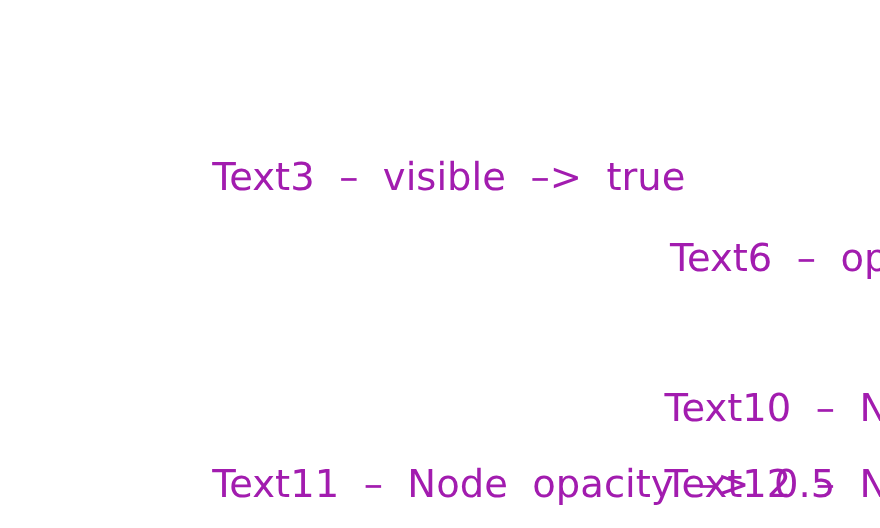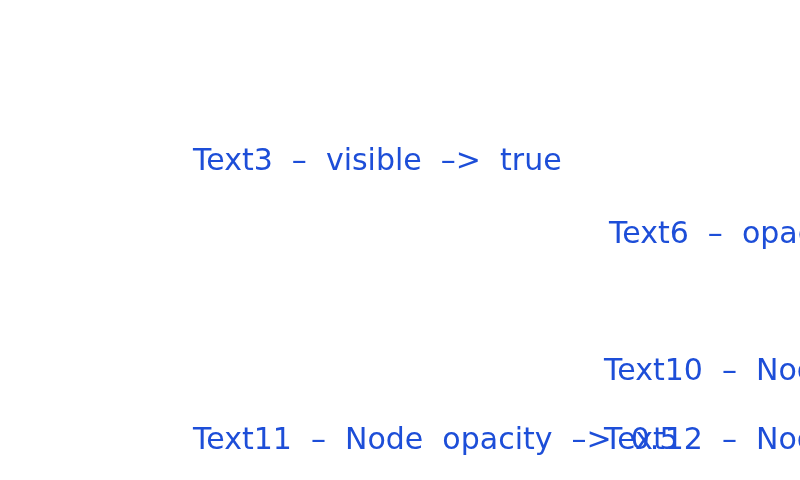--- a/index.html
+++ b/index.html
@@ -17,23 +17,23 @@
   #canvas {
     position: relative;
     width: 800px;
     height: 480px;
     background: #ffffff;
     overflow: hidden;
   }
   .label {
     position: absolute;
     white-space: pre;
-    color: #1d4ed8;
+    color: #a21caf;
     font-family: "DejaVu Sans", sans-serif;
-    font-size: 30px;
+    font-size: 35px;
     font-weight: 400;
     line-height: 1;
     letter-spacing: 0px;
   }
   
   .layer-1 { z-index: 1; }
   .layer-2 { z-index: 2; }
   .layer-3 { z-index: 3; }
   .layer-4 { z-index: 4; }
   .layer-5 { z-index: 5; }

